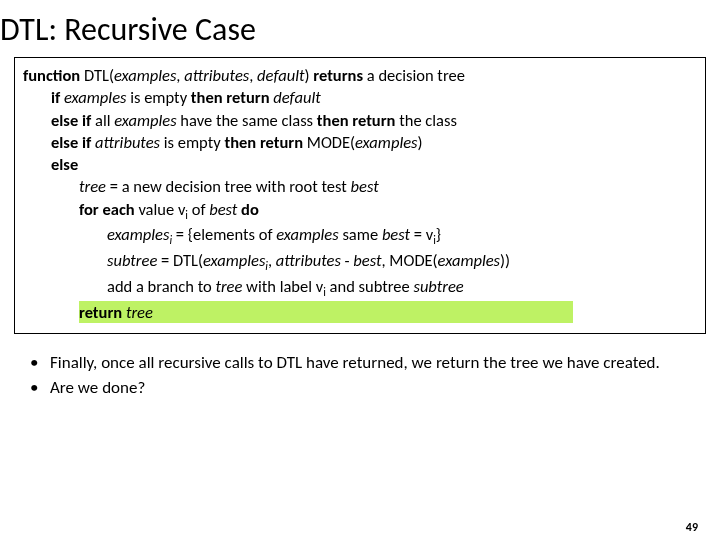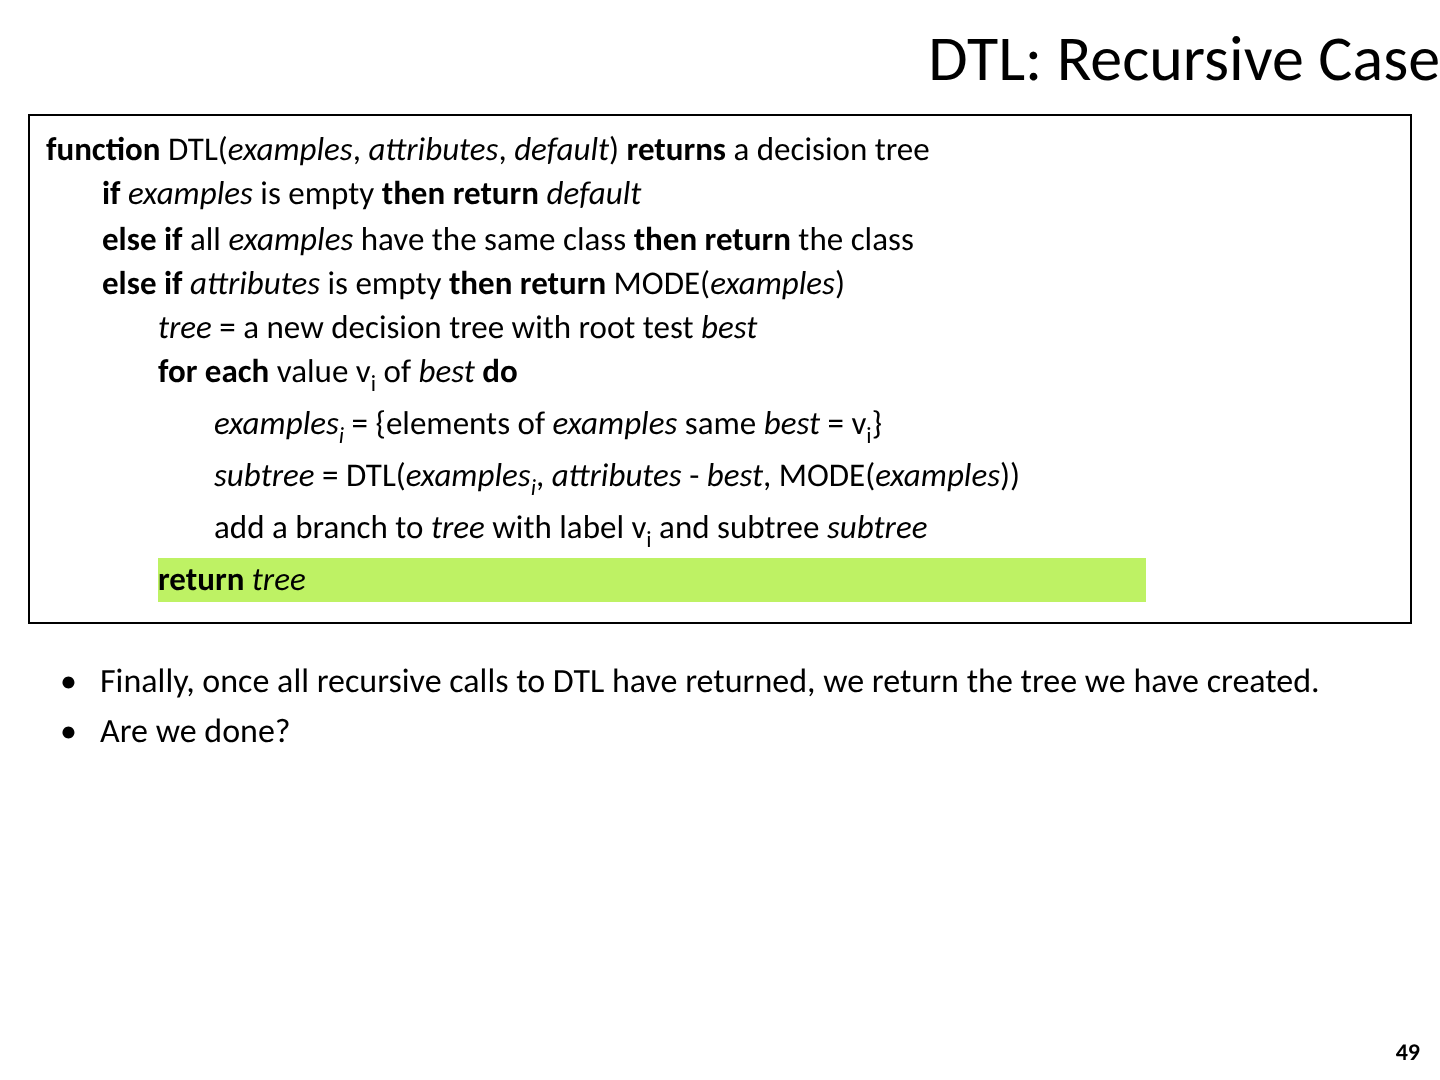--- a/index.html
+++ b/index.html
@@ -5,21 +5,21 @@
   * { margin: 0; padding: 0; box-sizing: border-box; }
   body {
     width: 720px;
     height: 540px;
     background: #fff;
     font-family: Calibri, Arial, sans-serif;
     position: relative;
     overflow: hidden;
   }
   .title {
-    text-align: right;
+    text-align: left;
     font-size: 32px;
     font-weight: normal;
     margin-top: 10px;
     margin-bottom: 8px;
     color: #000;
   }
   .code-box {
     border: 1px solid #000;
     margin: 0 14px;
     padding: 6px 8px 10px 8px;
@@ -49,36 +49,37 @@
     display: flex;
     margin-bottom: 2px;
   }
   .bullets .dot {
     width: 20px;
     flex-shrink: 0;
   }
   .page-num {
     position: absolute;
     bottom: 6px;
-    right: 10px;
+    right: 22px;
     font-size: 12px;
     font-weight: bold;
     color: #000;
   }
 </style>
 </head>
 <body>
 
 <div class="title">DTL: Recursive Case</div>
 
 <div class="code-box">
   <div class="l"><span class="bold">function</span><span> DTL(</span><span class="ital">examples</span><span>, </span><span class="ital">attributes</span><span>, </span><span class="ital">default</span><span>) </span><span class="bold">returns</span><span> a decision tree</span></div>
   <div class="l i1"><span class="bold">if</span><span> </span><span class="ital">examples</span><span> is empty </span><span class="bold">then return</span><span> </span><span class="ital">default</span></div>
   <div class="l i1"><span class="bold">else if</span><span> all </span><span class="ital">examples</span><span> have the same class </span><span class="bold">then return</span><span> the class</span></div>
   <div class="l i1"><span class="bold">else if</span><span> </span><span class="ital">attributes</span><span> is empty </span><span class="bold">then return</span><span> MODE(</span><span class="ital">examples</span><span>)</span></div>
+  <div class="l i1"><span class="bold">else</span></div>
   <div class="l i2"><span class="ital">tree</span><span> = a new decision tree with root test </span><span class="ital">best</span></div>
   <div class="l i2"><span class="bold">for each</span><span> value v</span><span class="sub">i</span><span> of </span><span class="ital">best</span><span> </span><span class="bold">do</span></div>
   <div class="l i3"><span class="ital">examples</span><span class="ital sub">i</span><span> = {elements of </span><span class="ital">examples</span><span> same </span><span class="ital">best</span><span> = v</span><span class="sub">i</span><span>}</span></div>
   <div class="l i3"><span class="ital">subtree</span><span> = DTL(</span><span class="ital">examples</span><span class="ital sub">i</span><span>, </span><span class="ital">attributes</span><span> - </span><span class="ital">best</span><span>, MODE(</span><span class="ital">examples</span><span>))</span></div>
   <div class="l i3"><span>add a branch to </span><span class="ital">tree</span><span> with label v</span><span class="sub">i</span><span> and subtree </span><span class="ital">subtree</span></div>
   <div class="l i2"><span class="hl"><span class="bold">return</span><span> </span><span class="ital">tree</span></span></div>
 </div>
 
 <div class="bullets">
   <div class="bi">

